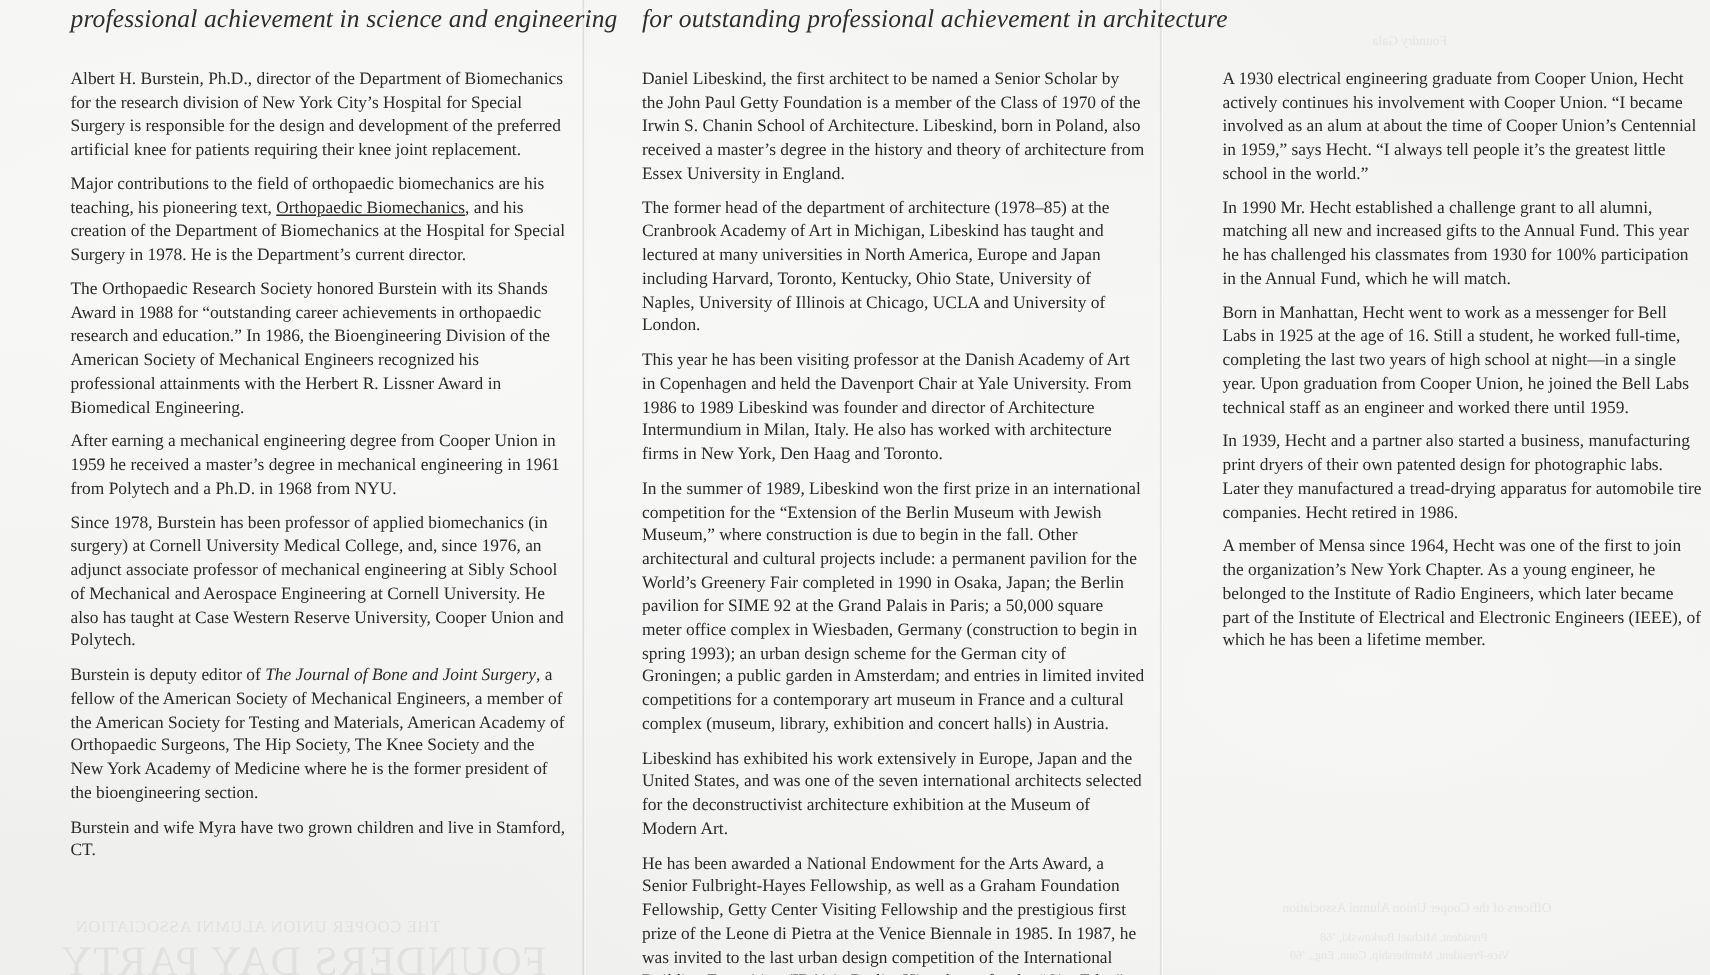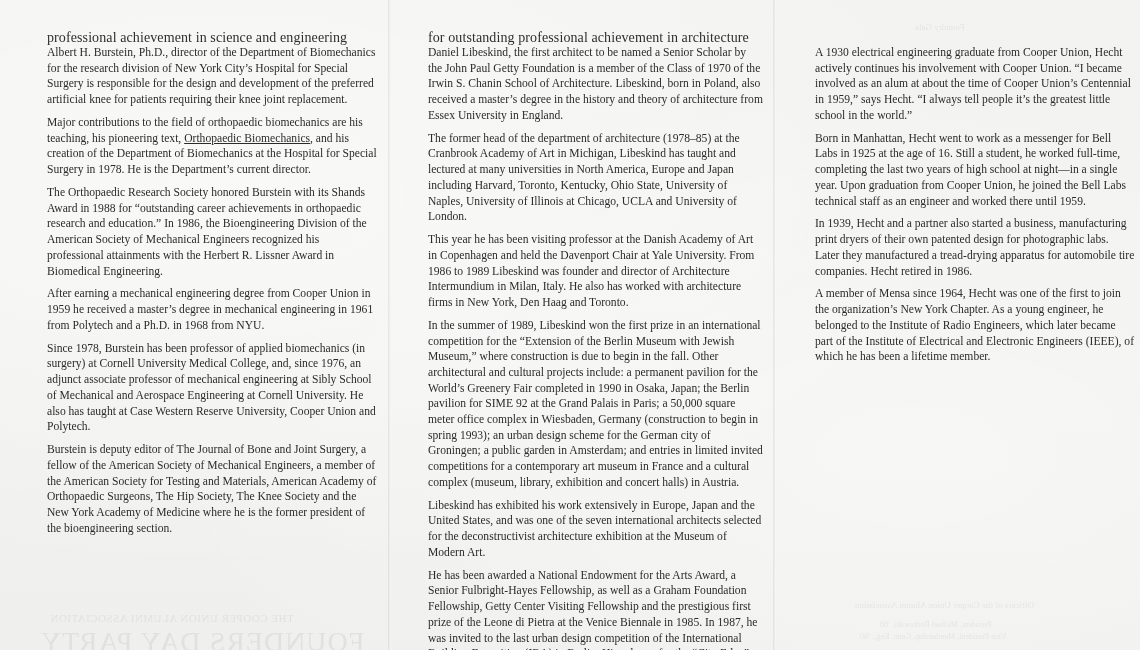--- a/index.html
+++ b/index.html
@@ -36,40 +36,40 @@
   .panel {
     position: absolute;
     top: 0;
   }
   .panel.p1 { left: 47px; width: 330px; }
   .panel.p2 { left: 428px; width: 335px; }
   .panel.p3 { left: 815px; width: 320px; }
   .subtitle {
     position: absolute;
     top: 3px;
-    font-size: 14px;
+    font-style: italic;
+    font-size: 17px;
     color: #2e2e2e;
     white-space: nowrap;
     letter-spacing: 0.1px;
-    margin-top: 27px;
   }
   .body-text {
     position: absolute;
     font-size: 11.6px;
     line-height: 15.7px;
     color: #2b2b2b;
   }
   .p1 .body-text { top: 45px; }
   .p2 .body-text { top: 45px; }
   .p3 .body-text { top: 45px; }
   .body-text p {
     margin: 0 0 7.2px 0;
   }
   .underline { text-decoration: underline; }
-  .ital { }
+  .ital { font-style: italic; }
 
   .ghost {
     position: absolute;
     color: rgba(120,120,120,0.12);
     transform: scaleX(-1);
     white-space: nowrap;
     pointer-events: none;
   }
   .ghost.g1 { left: 50px; top: 612px; font-size: 11px; letter-spacing: 0.5px; }
   .ghost.g2 { left: 40px; top: 626px; font-size: 28px; letter-spacing: 1px; }
@@ -94,35 +94,37 @@
 
 <section class="panel p1">
   <div class="subtitle">professional achievement in science and engineering</div>
   <div class="body-text">
     <p>Albert H. Burstein, Ph.D., director of the Department of Biomechanics for the research division of New York City’s Hospital for Special Surgery is responsible for the design and development of the preferred artificial knee for patients requiring their knee joint replacement.</p>
     <p><span>Major contributions to the field of orthopaedic biomechanics are his teaching, his pioneering text, </span><span class="underline">Orthopaedic Biomechanics</span><span>, and his creation of the Department of Biomechanics at the Hospital for Special Surgery in 1978. He is the Department’s current director.</span></p>
     <p>The Orthopaedic Research Society honored Burstein with its Shands Award in 1988 for “outstanding career achievements in orthopaedic research and education.” In 1986, the Bioengineering Division of the American Society of Mechanical Engineers recognized his professional attainments with the Herbert R. Lissner Award in Biomedical Engineering.</p>
     <p>After earning a mechanical engineering degree from Cooper Union in 1959 he received a master’s degree in mechanical engineering in 1961 from Polytech and a Ph.D. in 1968 from NYU.</p>
     <p>Since 1978, Burstein has been professor of applied biomechanics (in surgery) at Cornell University Medical College, and, since 1976, an adjunct associate professor of mechanical engineering at Sibly School of Mechanical and Aerospace Engineering at Cornell University. He also has taught at Case Western Reserve University, Cooper Union and Polytech.</p>
     <p><span>Burstein is deputy editor of </span><span class="ital">The Journal of Bone and Joint Surgery</span><span>, a fellow of the American Society of Mechanical Engineers, a member of the American Society for Testing and Materials, American Academy of Orthopaedic Surgeons, The Hip Society, The Knee Society and the New York Academy of Medicine where he is the former president of the bioengineering section.</span></p>
+    <p>Burstein and wife Myra have two grown children and live in Stamford, CT.</p>
   </div>
 </section>
 
 <section class="panel p2">
   <div class="subtitle">for outstanding professional achievement in architecture</div>
   <div class="body-text">
     <p>Daniel Libeskind, the first architect to be named a Senior Scholar by the John Paul Getty Foundation is a member of the Class of 1970 of the Irwin S. Chanin School of Architecture. Libeskind, born in Poland, also received a master’s degree in the history and theory of architecture from Essex University in England.</p>
     <p>The former head of the department of architecture (1978–85) at the Cranbrook Academy of Art in Michigan, Libeskind has taught and lectured at many universities in North America, Europe and Japan including Harvard, Toronto, Kentucky, Ohio State, University of Naples, University of Illinois at Chicago, UCLA and University of London.</p>
     <p>This year he has been visiting professor at the Danish Academy of Art in Copenhagen and held the Davenport Chair at Yale University. From 1986 to 1989 Libeskind was founder and director of Architecture Intermundium in Milan, Italy. He also has worked with architecture firms in New York, Den Haag and Toronto.</p>
     <p>In the summer of 1989, Libeskind won the first prize in an international competition for the “Extension of the Berlin Museum with Jewish Museum,” where construction is due to begin in the fall. Other architectural and cultural projects include: a permanent pavilion for the World’s Greenery Fair completed in 1990 in Osaka, Japan; the Berlin pavilion for SIME 92 at the Grand Palais in Paris; a 50,000 square meter office complex in Wiesbaden, Germany (construction to begin in spring 1993); an urban design scheme for the German city of Groningen; a public garden in Amsterdam; and entries in limited invited competitions for a contemporary art museum in France and a cultural complex (museum, library, exhibition and concert halls) in Austria.</p>
     <p>Libeskind has exhibited his work extensively in Europe, Japan and the United States, and was one of the seven international architects selected for the deconstructivist architecture exhibition at the Museum of Modern Art.</p>
     <p>He has been awarded a National Endowment for the Arts Award, a Senior Fulbright-Hayes Fellowship, as well as a Graham Foundation Fellowship, Getty Center Visiting Fellowship and the prestigious first prize of the Leone di Pietra at the Venice Biennale in 1985. In 1987, he was invited to the last urban design competition of the International Building Exposition (IBA) in Berlin. His scheme for the “City Edge” subsequently was selected unanimously and recommended to</p>
   </div>
 </section>
 
 <section class="panel p3">
   <div class="body-text">
     <p>A 1930 electrical engineering graduate from Cooper Union, Hecht actively continues his involvement with Cooper Union. “I became involved as an alum at about the time of Cooper Union’s Centennial in 1959,” says Hecht. “I always tell people it’s the greatest little school in the world.”</p>
+    <p>In 1990 Mr. Hecht established a challenge grant to all alumni, matching all new and increased gifts to the Annual Fund. This year he has challenged his classmates from 1930 for 100% participation in the Annual Fund, which he will match.</p>
     <p>Born in Manhattan, Hecht went to work as a messenger for Bell Labs in 1925 at the age of 16. Still a student, he worked full-time, completing the last two years of high school at night—in a single year. Upon graduation from Cooper Union, he joined the Bell Labs technical staff as an engineer and worked there until 1959.</p>
     <p>In 1939, Hecht and a partner also started a business, manufacturing print dryers of their own patented design for photographic labs. Later they manufactured a tread-drying apparatus for automobile tire companies. Hecht retired in 1986.</p>
     <p>A member of Mensa since 1964, Hecht was one of the first to join the organization’s New York Chapter. As a young engineer, he belonged to the Institute of Radio Engineers, which later became part of the Institute of Electrical and Electronic Engineers (IEEE), of which he has been a lifetime member.</p>
   </div>
 </section>
 
 </body></html>

